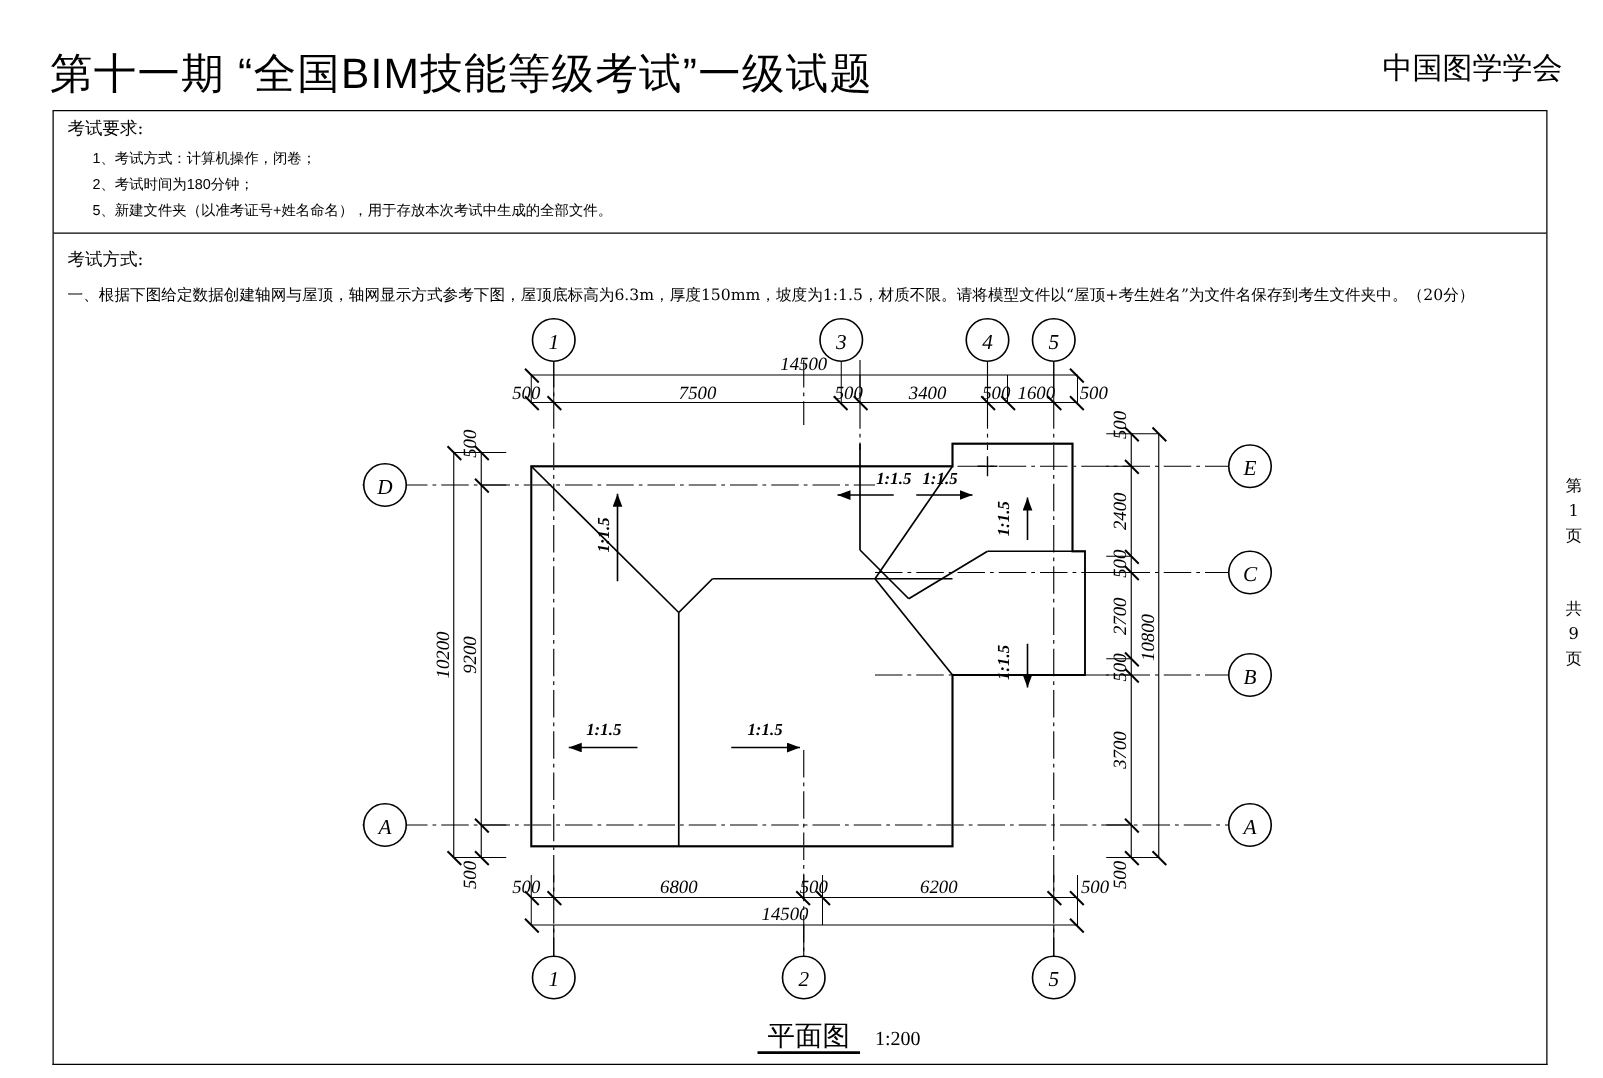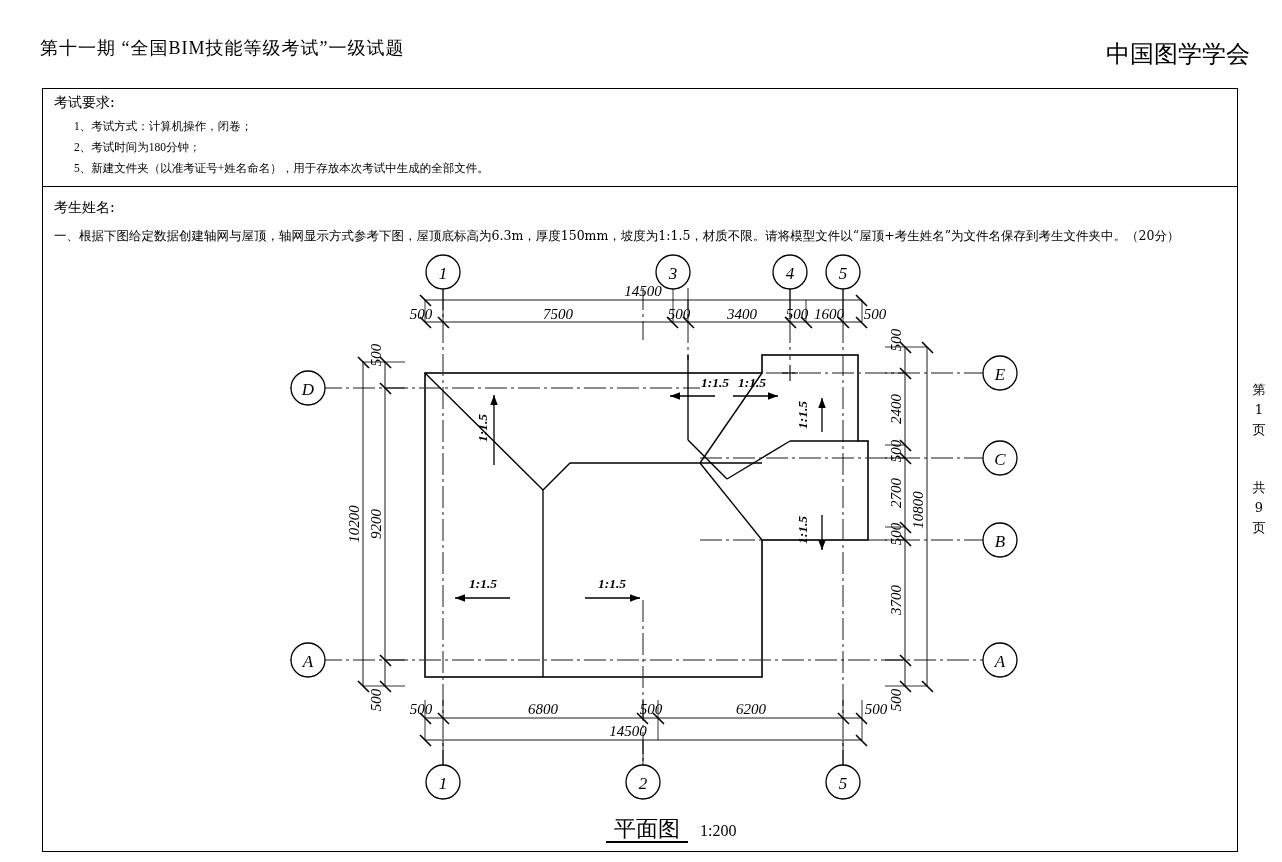--- a/index.html
+++ b/index.html
@@ -3,35 +3,35 @@
 <meta charset="utf-8">
 <style>
   html,body{margin:0;padding:0;background:#ffffff;}
   body{width:1282px;height:862px;position:relative;overflow:hidden;
        font-family:"Liberation Serif", serif;color:#000;}
 
   .page{position:absolute;left:0;top:0;width:1282px;height:862px;}
 
   
   .hdr{position:absolute;left:40px;top:36px;width:1210px;height:40px;}
-  .hdr-title{position:absolute;left:0;top:0;font-size:18px;letter-spacing:1px;
-             white-space:nowrap;font-family:Liberation Serif, serif;}
+  .hdr-title{position:absolute;left:0;top:0;font-size:34px;letter-spacing:1px;
+             white-space:nowrap;font-family:Liberation Sans, sans-serif;}
   .hdr-org{position:absolute;right:0;top:2px;font-size:24px;white-space:nowrap;
            font-family:"DejaVu Serif", serif;}
 
   
   .frame-req{position:absolute;left:42px;top:88px;width:1196px;height:99px;
              border:1.6px solid #000;box-sizing:border-box;}
   .frame-main{position:absolute;left:42px;top:187px;width:1196px;height:665px;
               border:1.6px solid #000;border-top:none;box-sizing:border-box;}
 
   .req-h{position:absolute;left:54px;top:94px;font-size:14px;
          font-family:"DejaVu Serif", serif;}
   .req-l{position:absolute;left:74px;font-size:11.5px;
-         font-family:Liberation Serif, serif;white-space:nowrap;}
+         font-family:Liberation Sans, sans-serif;white-space:nowrap;}
   .req-l1{top:119px;} .req-l2{top:140px;text-align:center;} .req-l3{top:161px;}
 
   .sec-h{position:absolute;left:54px;top:199px;font-size:14px;
          font-family:"DejaVu Serif", serif;}
   .q1{position:absolute;left:54px;top:228px;font-size:12.5px;
       font-family:"DejaVu Serif", serif;white-space:nowrap;}
 
   
   .pagemark{position:absolute;right:10px;width:26px;text-align:center;
             font-size:13px;line-height:20px;font-family:"DejaVu Serif", serif;}
@@ -57,21 +57,21 @@
   </div>
 
   <div class="frame-req"></div>
   <div class="frame-main"></div>
 
   <div class="req-h">考试要求:</div>
   <div class="req-l req-l1">1、考试方式：计算机操作，闭卷；</div>
   <div class="req-l req-l2">2、考试时间为180分钟；</div>
   <div class="req-l req-l3">5、新建文件夹（以准考证号+姓名命名），用于存放本次考试中生成的全部文件。</div>
 
-  <div class="sec-h">考生姓名:</div>
+  <div class="sec-h">考试方式:</div>
   <div class="q1">一、根据下图给定数据创建轴网与屋顶，轴网显示方式参考下图，屋顶底标高为6.3m，厚度150mm，坡度为1:1.5，材质不限。请将模型文件以“屋顶+考生姓名”为文件名保存到考生文件夹中。（20分）</div>
 
   <div class="pagemark pm-a">
     <div>第</div>
     <div>1</div>
     <div>页</div>
   </div>
   <div class="pagemark pm-b">
     <div>共</div>
     <div>9</div>

